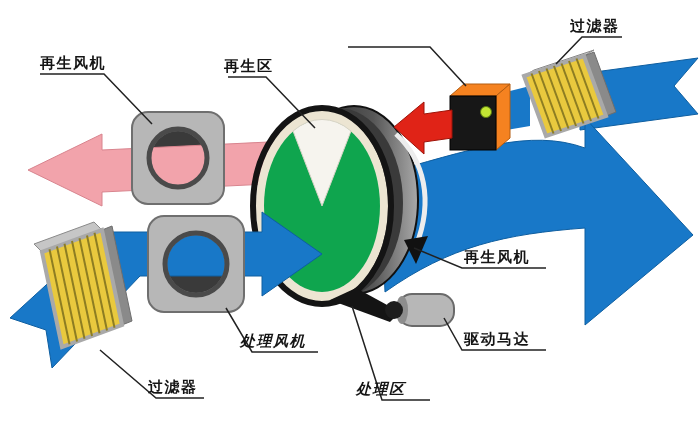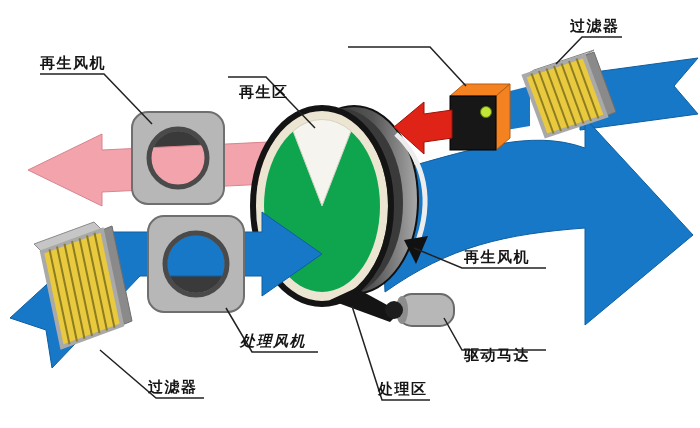--- a/index.html
+++ b/index.html
@@ -122,21 +122,21 @@
     <polyline points="622,37 582,37 556,64"></polyline>
     <polyline points="546,268 462,268 414,248"></polyline>
     <polyline points="546,350 462,350 444,318"></polyline>
     <polyline points="430,400 382,400 352,306"></polyline>
     <polyline points="318,352 252,352 226,308"></polyline>
     <polyline points="204,398 156,398 100,350"></polyline>
   </g>
 </svg>
 
 <div class="lbl" style="left:40px;  top:54px;">再生风机</div>
-<div class="lbl" style="left:239px; top:57px;margin-top:26px;">再生区</div>
+<div class="lbl" style="left:224px; top:57px;">再生区</div>
 <div class="lbl" style="left:570px; top:17px;">过滤器</div>
 <div class="lbl" style="left:464px; top:248px;">再生风机</div>
-<div class="lbl" style="left:464px; top:330px;margin-top:16px;">驱动马达</div>
-<div class="lbl" style="left:378px; top:380px;">处理区</div>
+<div class="lbl" style="left:464px; top:330px;">驱动马达</div>
+<div class="lbl" style="left:356px; top:380px;font-style:italic;">处理区</div>
 <div class="lbl" style="left:240px; top:332px;font-style:italic;">处理风机</div>
 <div class="lbl" style="left:148px; top:378px;">过滤器</div>
 
 </div>
 
 </body></html>

